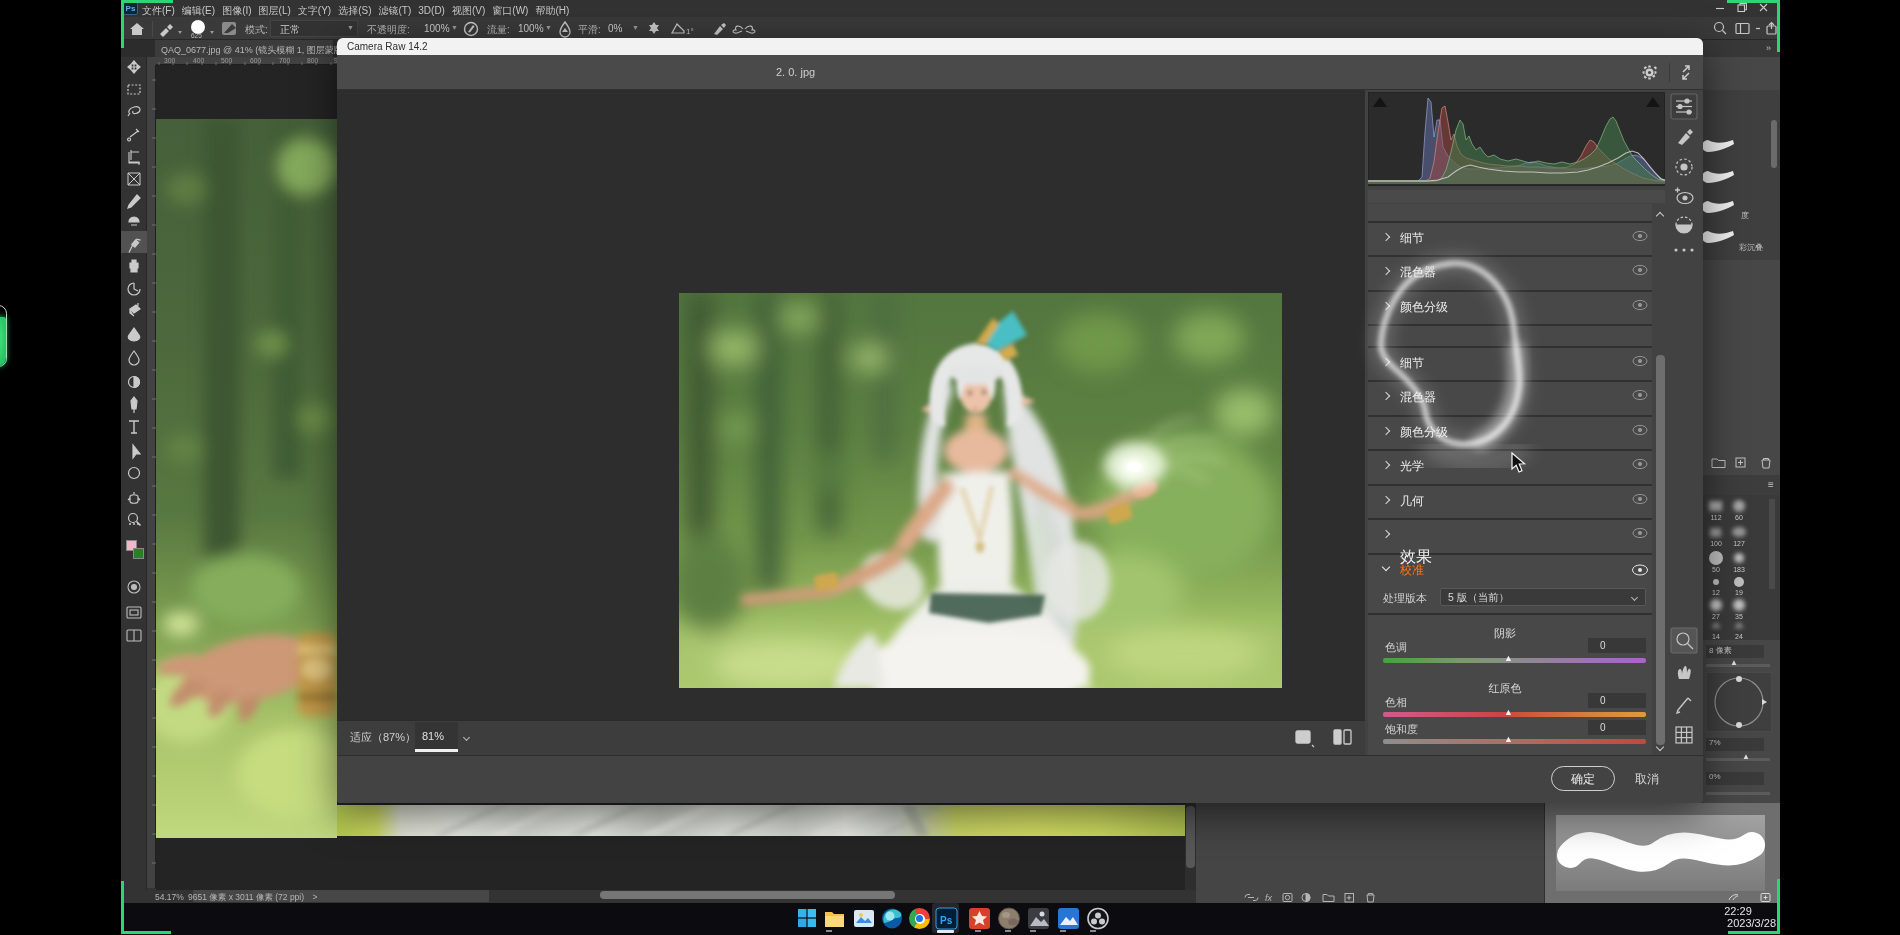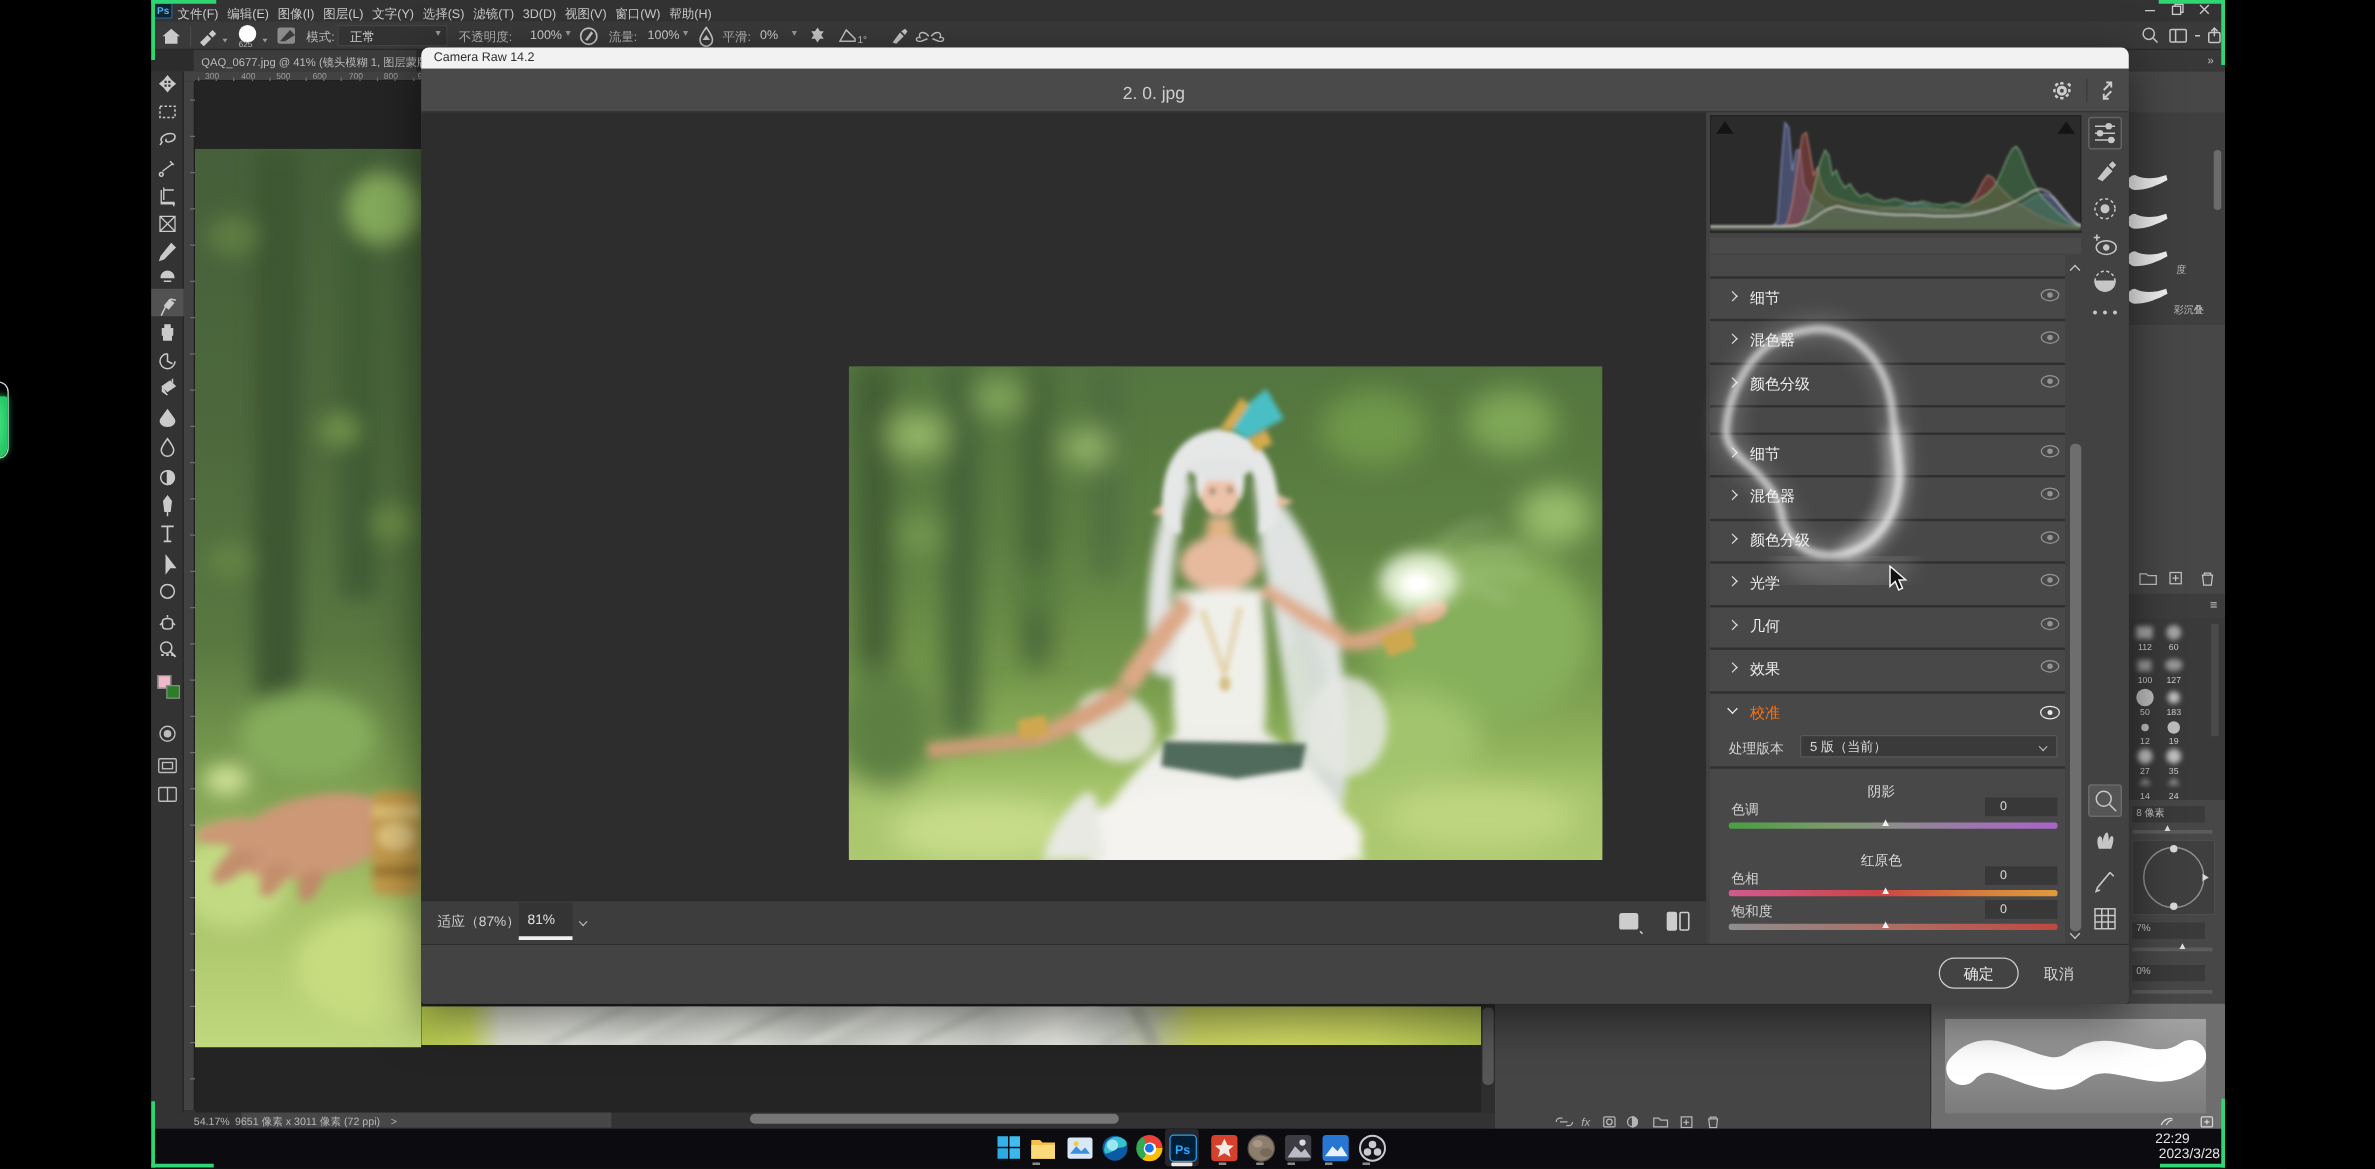--- a/index.html
+++ b/index.html
@@ -426,21 +426,21 @@
 <div class="abs" style="left:1030px;top:930px;width:6px;height:2px;background:#8a8a8a"></div>
 <div class="abs" style="left:1060px;top:930px;width:6px;height:2px;background:#8a8a8a"></div>
 <div class="abs" style="left:1090px;top:930px;width:6px;height:2px;background:#8a8a8a"></div>
 <div class="abs t" style="left:1700px;top:905px;width:76px;font-size:11px;color:#e4e4e4;text-align:center">22:29</div>
 <div class="abs t" style="left:1700px;top:917px;width:76px;font-size:11px;color:#e4e4e4;text-align:right">2023/3/28</div>
 
 <div class="abs" style="left:337px;top:38px;width:1366px;height:765px;background:#434343;border-radius:6px 6px 3px 3px;box-shadow:0 10px 40px rgba(0,0,0,.55)"></div>
 <div class="abs" style="left:337px;top:38px;width:1366px;height:17px;background:#f2f2f2;border-radius:6px 6px 0 0"></div>
 <div class="abs t" style="left:347px;top:41px;font-size:10px;color:#2e2e2e">Camera Raw 14.2</div>
 <div class="abs" style="left:337px;top:55px;width:1366px;height:35px;background:#4a4a4a;border-bottom:1px solid #303030"></div>
-<div class="abs t" style="left:748px;top:66px;width:200px;text-align:right;font-size:14px;color:#cfcfcf">2. 0. jpg</div>
+<div class="abs t" style="left:776px;top:66px;width:200px;text-align:left;font-size:11px;color:#cfcfcf">2. 0. jpg</div>
 <svg class="abs" style="left:1640px;top:63px" width="60" height="19" viewBox="0 0 60 19" fill="#cdcdcd">
 <path d="M9.5 5.5 a4 4 0 1 0 0 8 a4 4 0 0 0 0 -8 z m0 2.4 a1.6 1.6 0 1 1 0 3.2 a1.6 1.6 0 0 1 0 -3.2 z M8.4 2.5 l2.2 0 .4 2 -3 0 z M8.4 16.5 l2.2 0 .4 -2 -3 0 z M2.5 8.4 l0 2.2 2 .4 0 -3 z M16.5 8.4 l0 2.2 -2 .4 0 -3 z M3.7 4.8 l1.6 -1.6 1.9 1 -2.3 2.3 z M13.7 14.8 l1.6 -1.6 -1 -1.9 -2.3 2.3 z M5.3 15.8 l-1.6 -1.6 1 -1.9 2.3 2.3 z M15.3 3.2 l1.6 1.6 -1 1.9 -2.3 -2.3 z"></path>
 <rect x="29" y="0" width="1" height="19" fill="#3a3a3a"></rect>
 <path d="M43 9 l6 -6 m0 4 l0 -4 -4 0 M49 10 l-6 6 m0 -4 l0 4 4 0" stroke="#cdcdcd" stroke-width="1.5" fill="none"></path>
 </svg>
 <div class="abs" style="left:337px;top:90px;width:1028px;height:630px;background:#2d2d2d"></div>
 
 <svg class="abs" style="left:679px;top:293px" width="603" height="395" viewBox="0 0 603 395">
 <defs>
 <linearGradient id="pbg" x1="0" y1="0" x2="0" y2="1">
@@ -599,21 +599,21 @@
     <div class="abs t" style="left:1400px;top:355px;font-size:12px;color:#eeeeee">细节</div>
 <div class="abs chr" style="left:1383px;top:393px"></div>
     <div class="abs t" style="left:1400px;top:389px;font-size:12px;color:#eeeeee">混色器</div>
 <div class="abs chr" style="left:1383px;top:428px"></div>
     <div class="abs t" style="left:1400px;top:424px;font-size:12px;color:#eeeeee">颜色分级</div>
 <div class="abs chr" style="left:1383px;top:462px"></div>
     <div class="abs t" style="left:1400px;top:458px;font-size:12px;color:#eeeeee">光学</div>
 <div class="abs chr" style="left:1383px;top:497px"></div>
     <div class="abs t" style="left:1400px;top:493px;font-size:12px;color:#eeeeee">几何</div>
 <div class="abs chr" style="left:1383px;top:531px"></div>
-    <div class="abs t" style="left:1400px;top:527px;font-size:12px;color:#eeeeee">效果</div>
+    <div class="abs t" style="left:1400px;top:547px;font-size:16px;color:#eeeeee">效果</div>
 <div class="abs chd" style="left:1383px;top:564px"></div>
     <div class="abs t" style="left:1400px;top:562px;font-size:12px;color:#f97316">校准</div>
 <svg class="abs" style="left:1630px;top:226px" width="20" height="350" viewBox="0 0 20 350" fill="none" stroke="#949494" stroke-width="1">
 <g id="eyes">
 <ellipse cx="10" cy="10" rx="7" ry="4.6"></ellipse>
         <circle cx="10" cy="10" r="1.7" fill="#949494"></circle>
 <ellipse cx="10" cy="44" rx="7" ry="4.6"></ellipse>
         <circle cx="10" cy="44" r="1.7" fill="#949494"></circle>
 <ellipse cx="10" cy="79" rx="7" ry="4.6"></ellipse>
         <circle cx="10" cy="79" r="1.7" fill="#949494"></circle>

